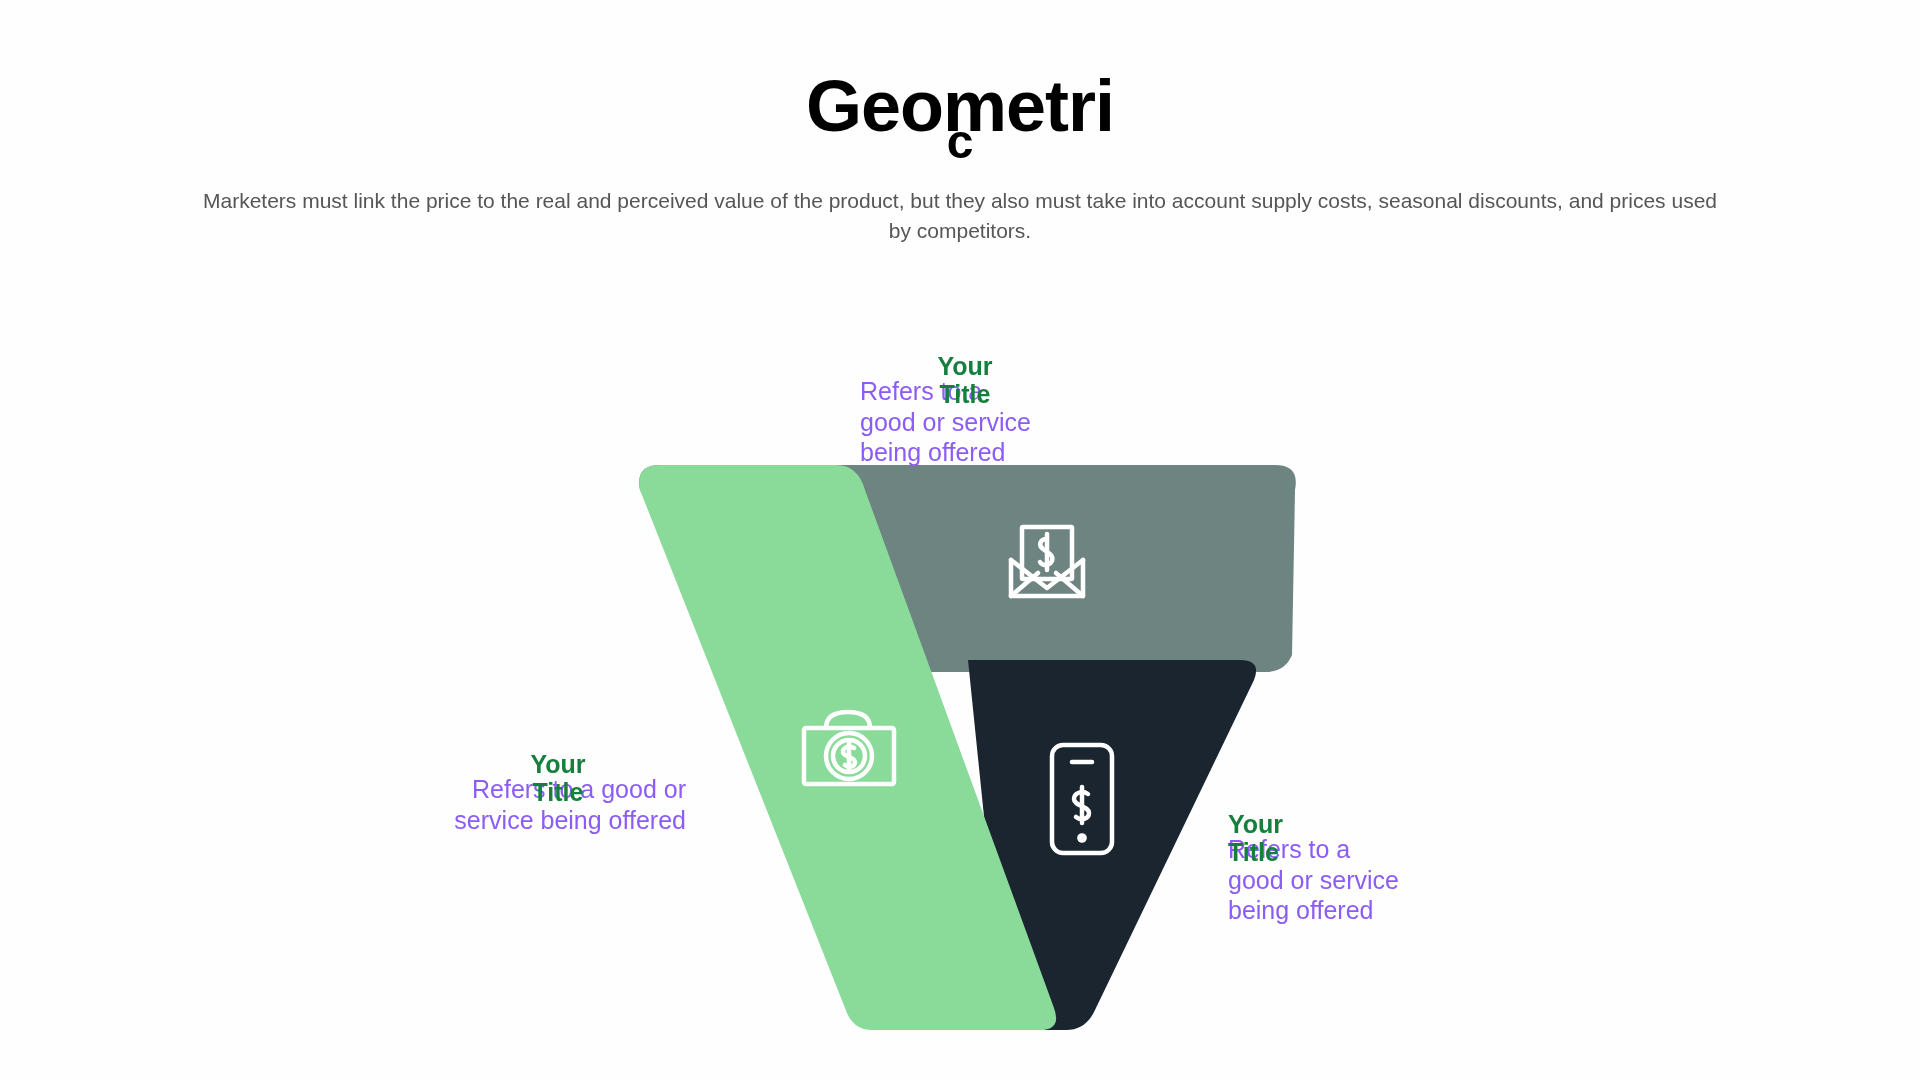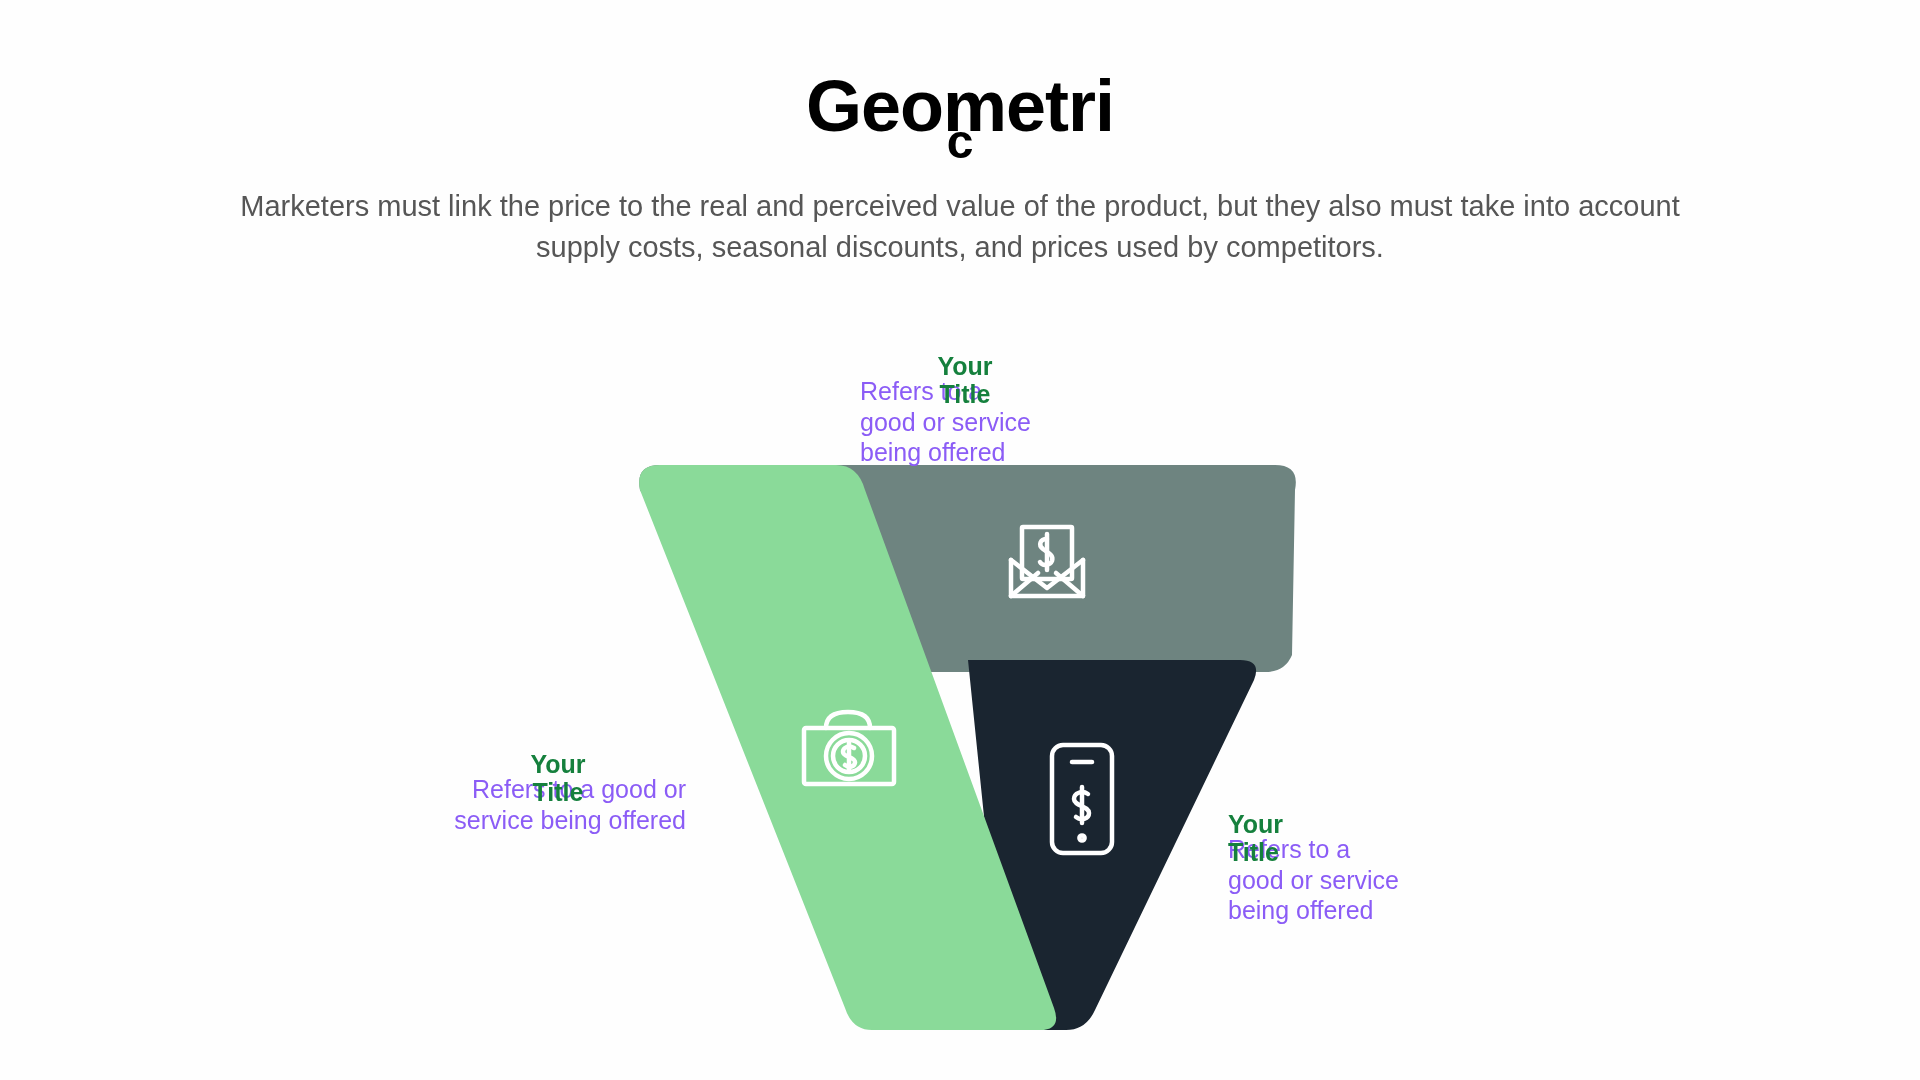--- a/index.html
+++ b/index.html
@@ -40,21 +40,21 @@
     color:#000000;
     line-height:1;
   }
   .subtitle {
     position:absolute;
     left:50%;
     top:186px;
     transform:translateX(-50%);
     width:1520px;
     text-align:center;
-    font-size:29px;
+    font-size:21px;
     line-height:1.42;
     color:#565656;
   }
 
   
   .funnel {
     position:absolute;
     left:0; top:0;
     width:1920px; height:1080px;
   }

